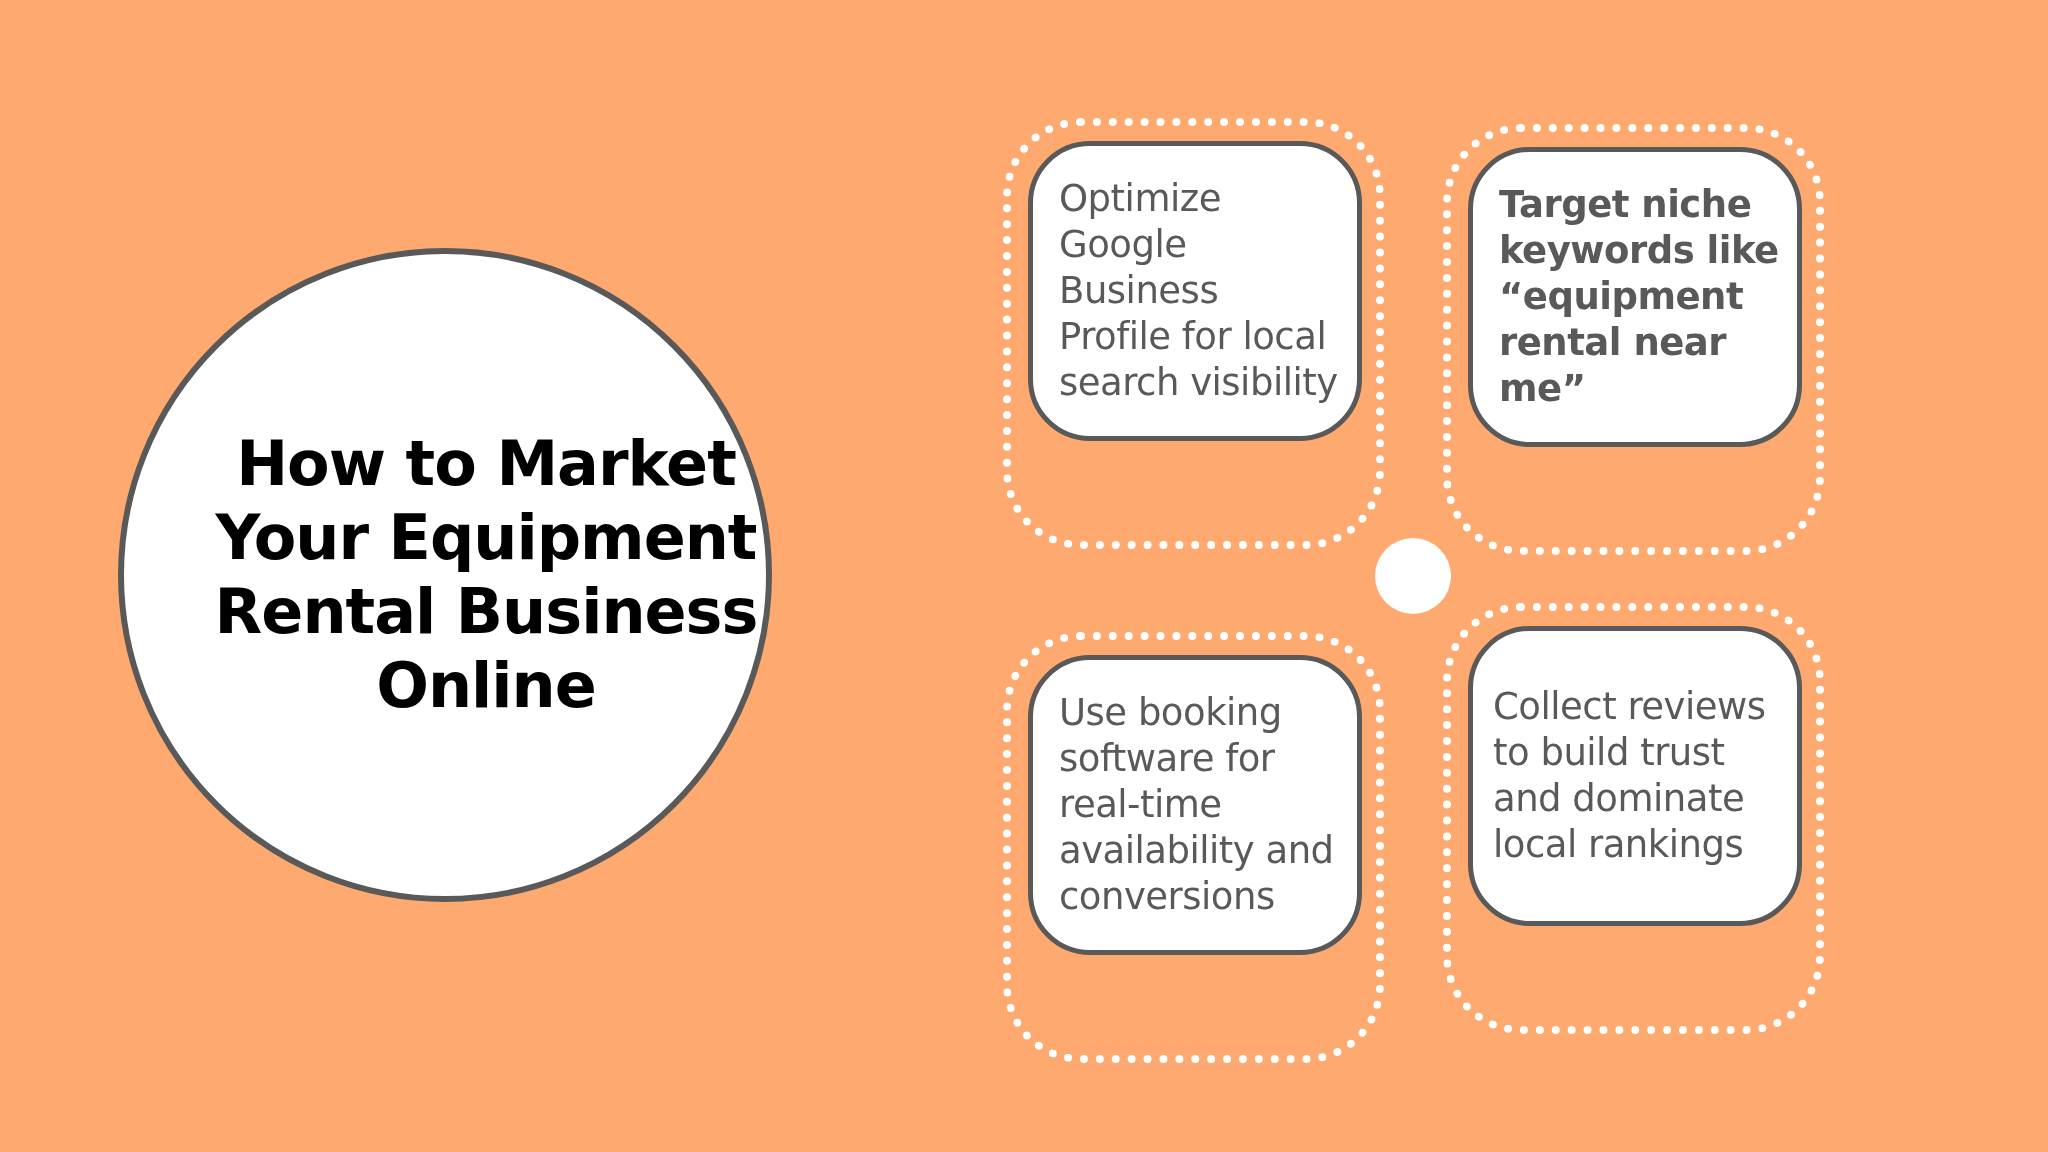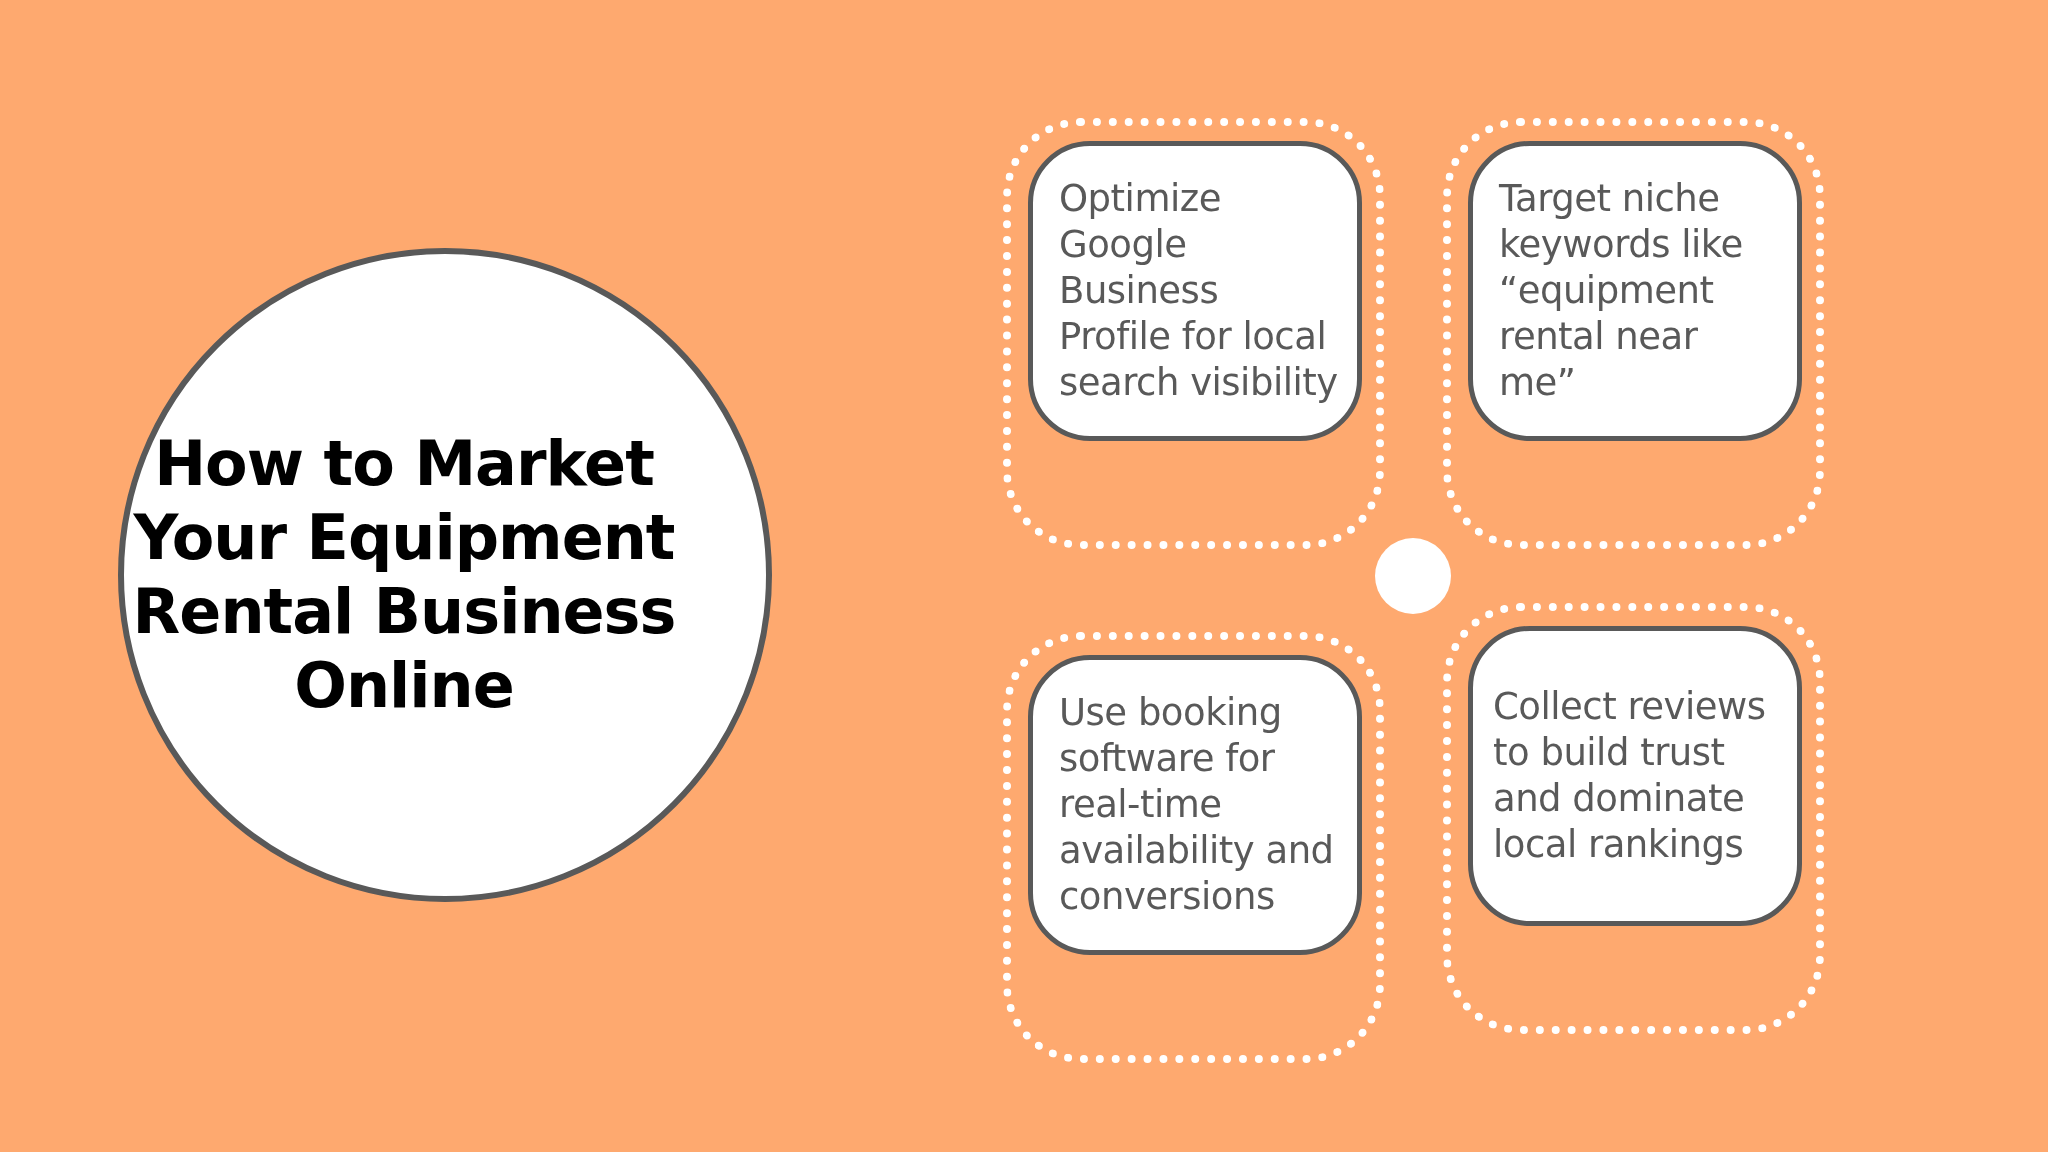--- a/index.html
+++ b/index.html
@@ -10,21 +10,21 @@
     font-family:"DejaVu Sans", sans-serif;
   }
   .title-circle {
     position:absolute;
     left:118px; top:248px;
     width:654px; height:654px;
     border-radius:50%;
     background:#ffffff;
     border:6px solid #595959;
     box-sizing:border-box;
-    display:flex; align-items:center; justify-content:flex-start;
+    display:flex; align-items:center; justify-content:flex-end;
   }
   .title-text {
     margin:0;
     width:560px;
     text-align:center;
     color:#000000;
     font-family:"DejaVu Sans", sans-serif;
     font-weight:bold;
     font-size:62px;
     line-height:74px;
@@ -70,21 +70,21 @@
 <div class="title-circle">
   <h1 class="title-text">How to Market Your Equipment Rental Business Online</h1>
 </div>
 
 <div class="card-outer" style="left:1003px; top:118px;">
   <div class="card-inner">
     <p class="card-text" style="width:300px;">Optimize Google Business Profile for local search visibility</p>
   </div>
 </div>
 
-<div class="card-outer" style="left:1443px; top:118px;">
+<div class="card-outer" style="left:1443px; top:124px;font-weight:bold;">
   <div class="card-inner">
     <p class="card-text" style="width:290px;">Target niche keywords like “equipment rental near me”</p>
   </div>
 </div>
 
 <div class="card-outer" style="left:1003px; top:632px;">
   <div class="card-inner">
     <p class="card-text" style="width:280px;">Use booking software for real-time availability and conversions</p>
   </div>
 </div>

